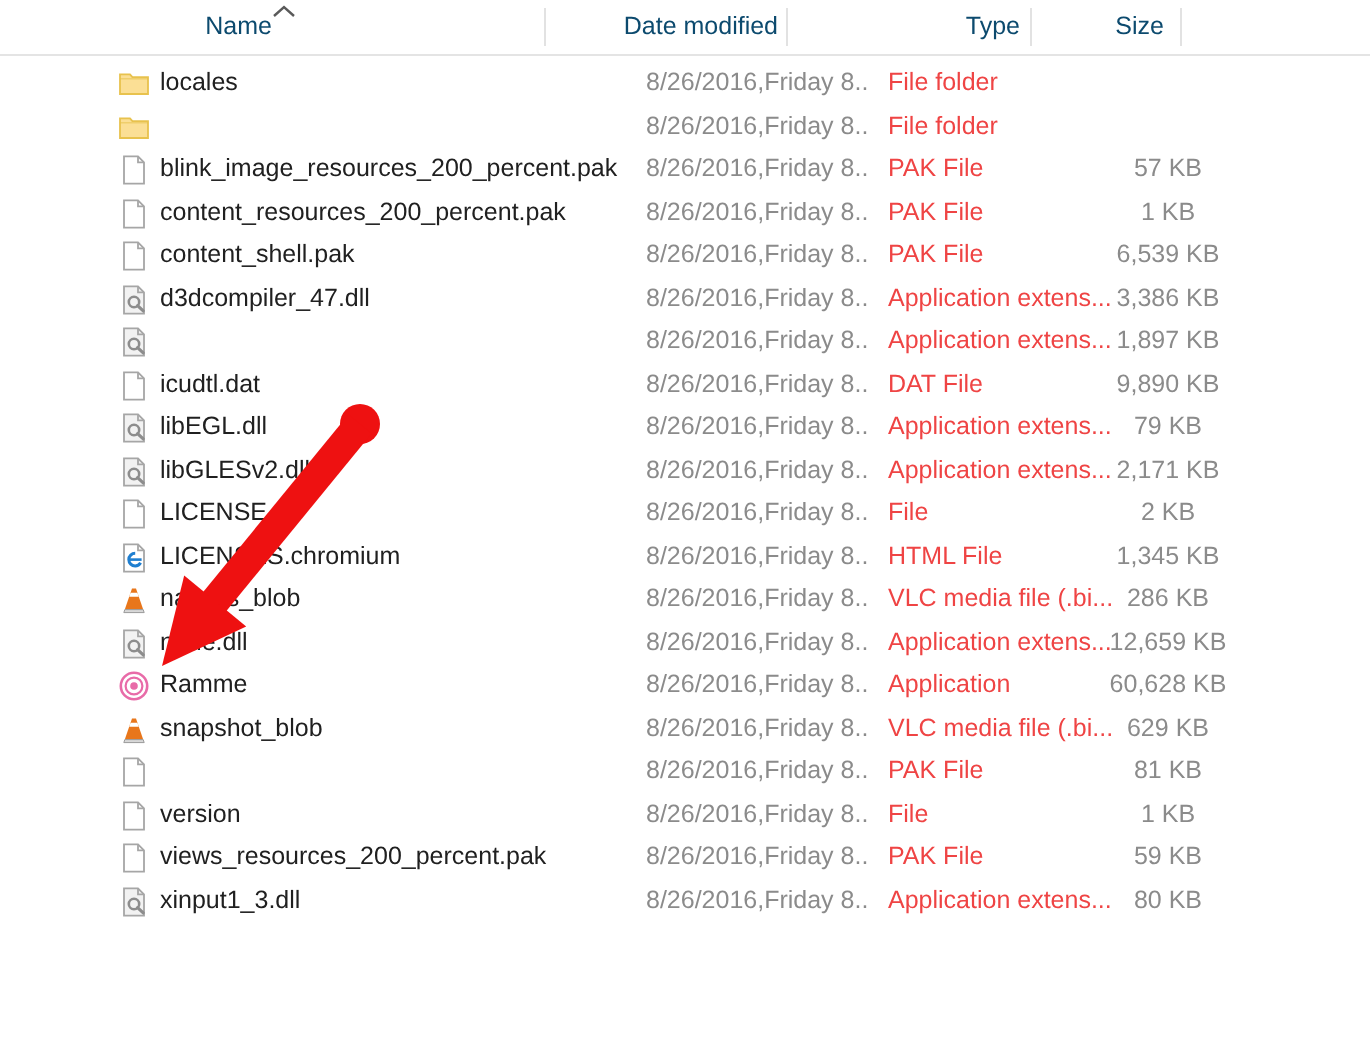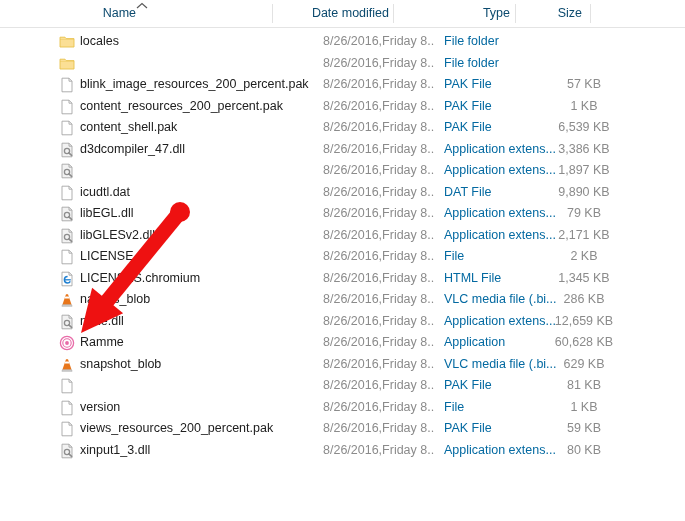--- a/index.html
+++ b/index.html
@@ -87,21 +87,21 @@
     color: #202020;
   }
   .c-date {
     left: 279px;
     width: 112px;
     color: #8b8b8b;
   }
   .c-type {
     left: 400px;
     width: 112px;
-    color: #0369a1;
+    color: #ef4444;
   }
   .c-size {
     left: 498px;
     width: 84px;
     color: #8b8b8b;
     text-align: center;
   }
 
   
   .icon {

